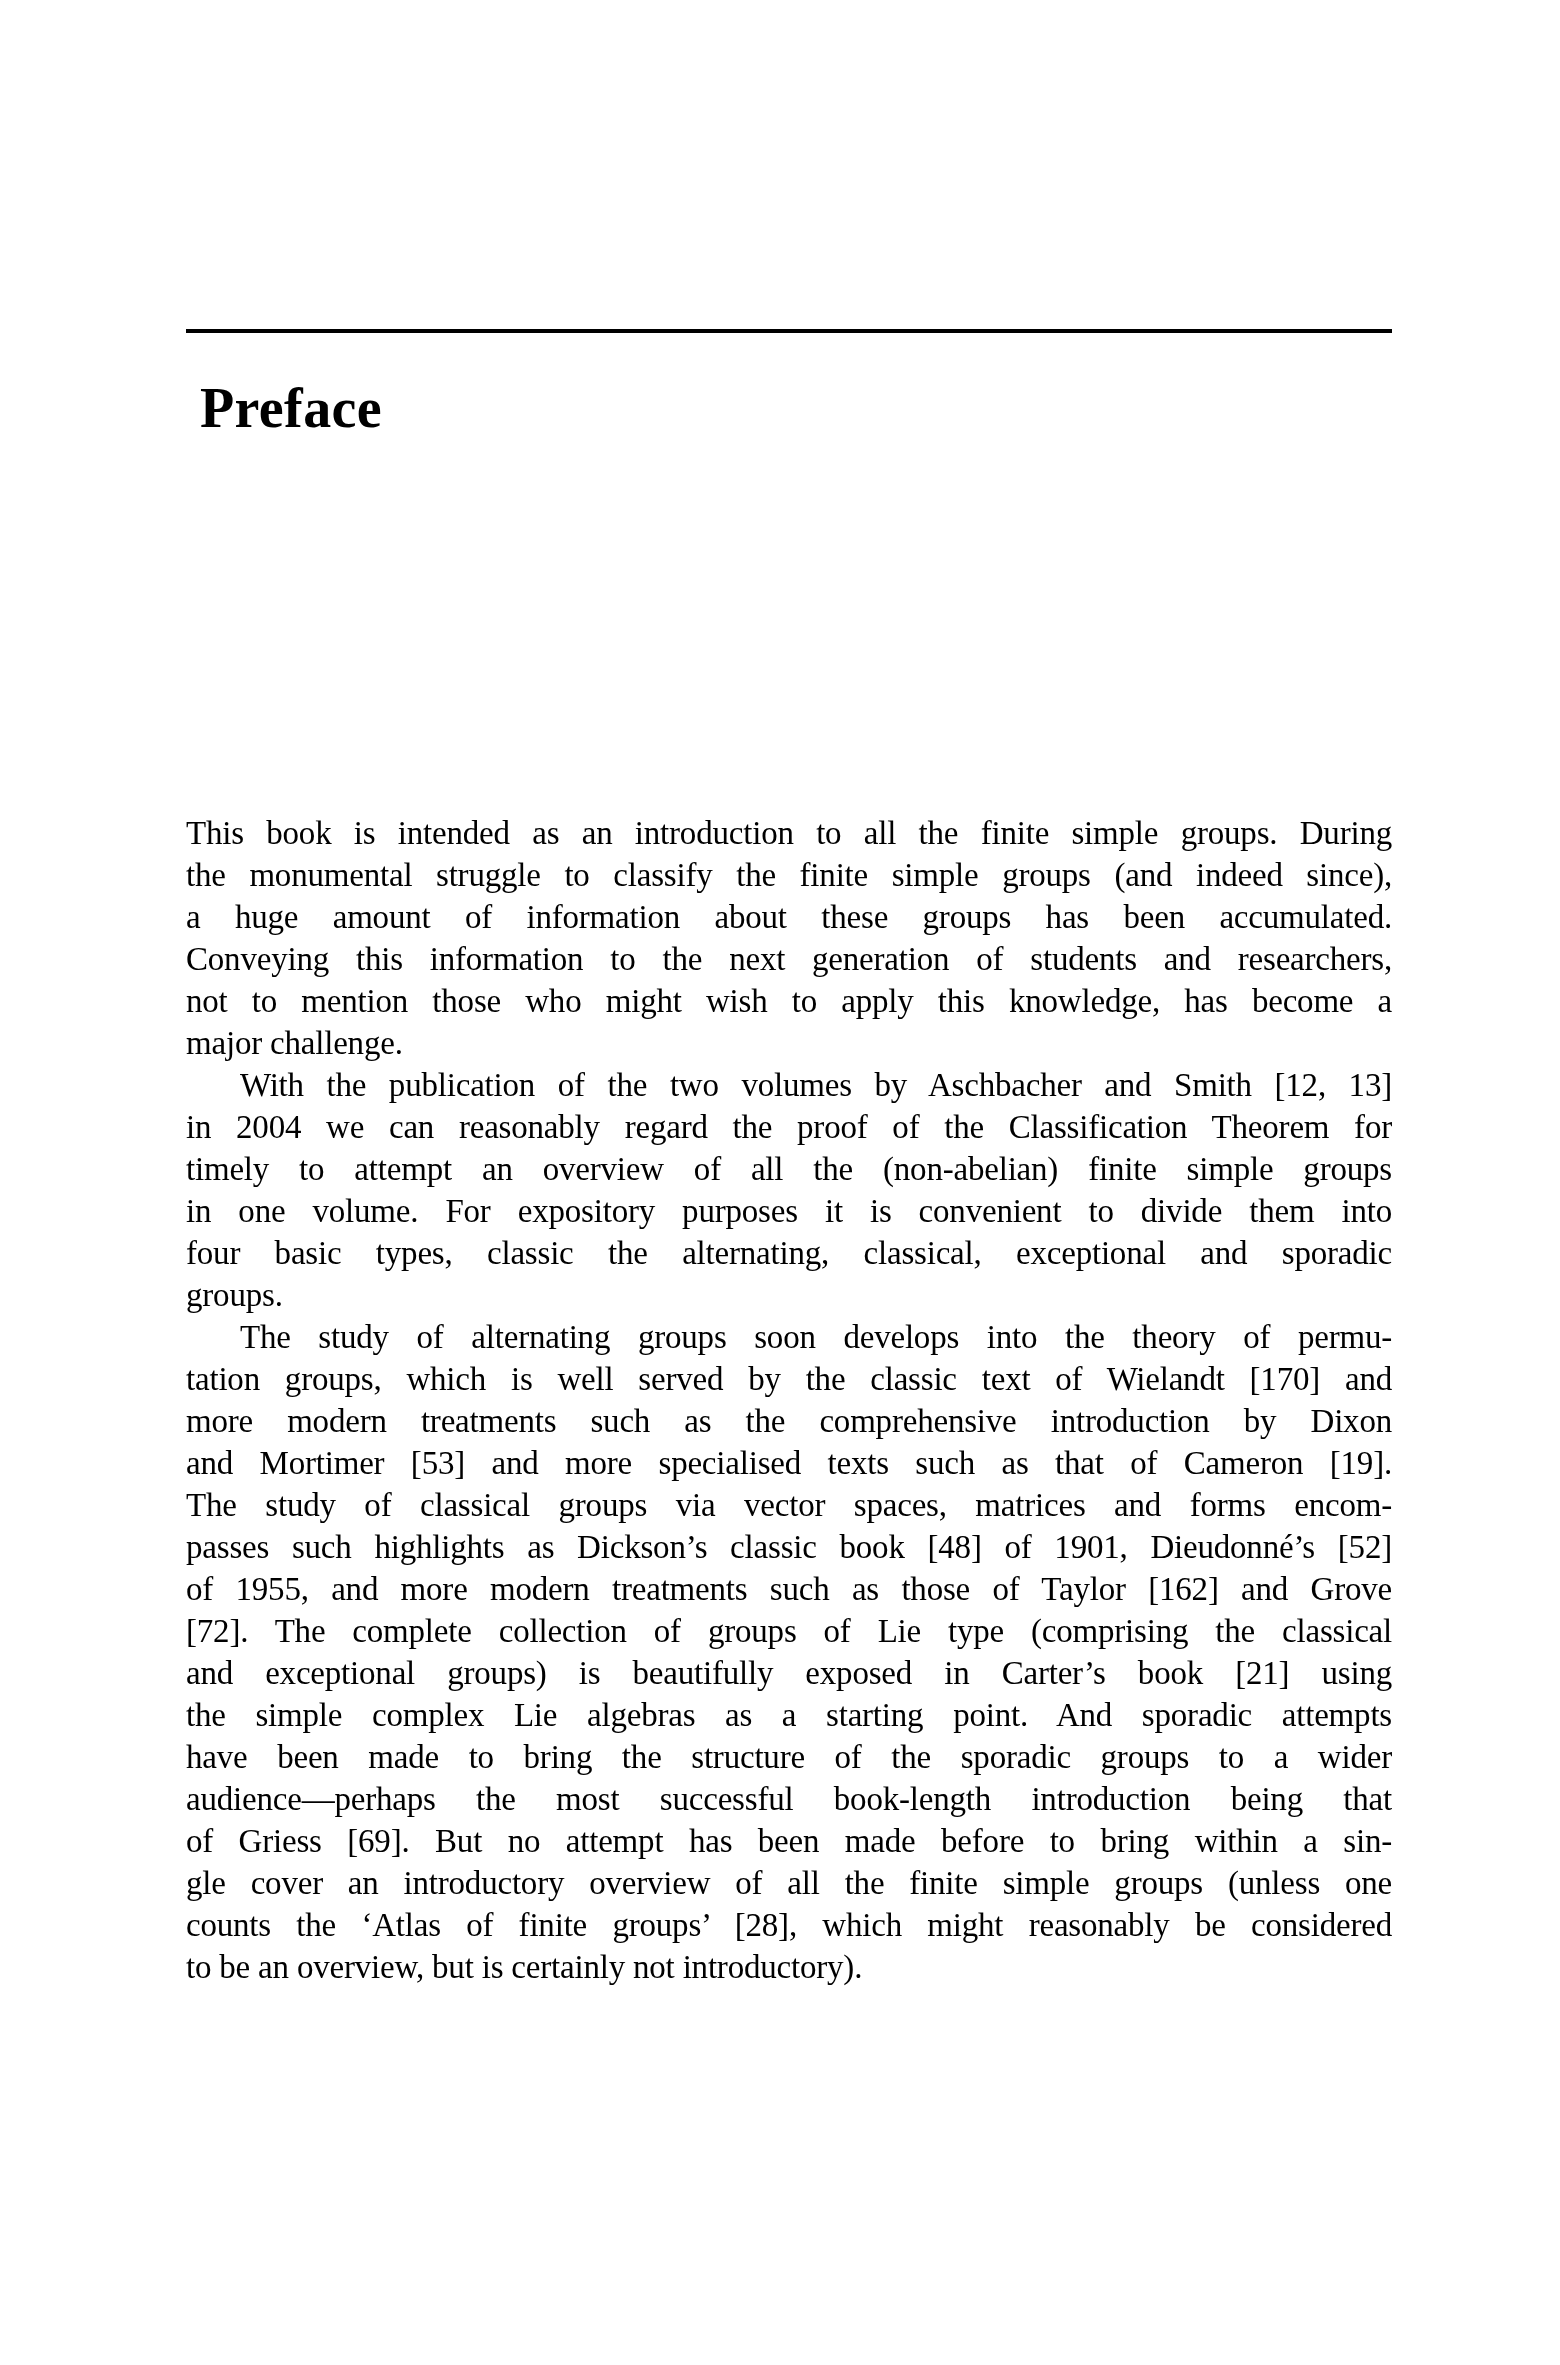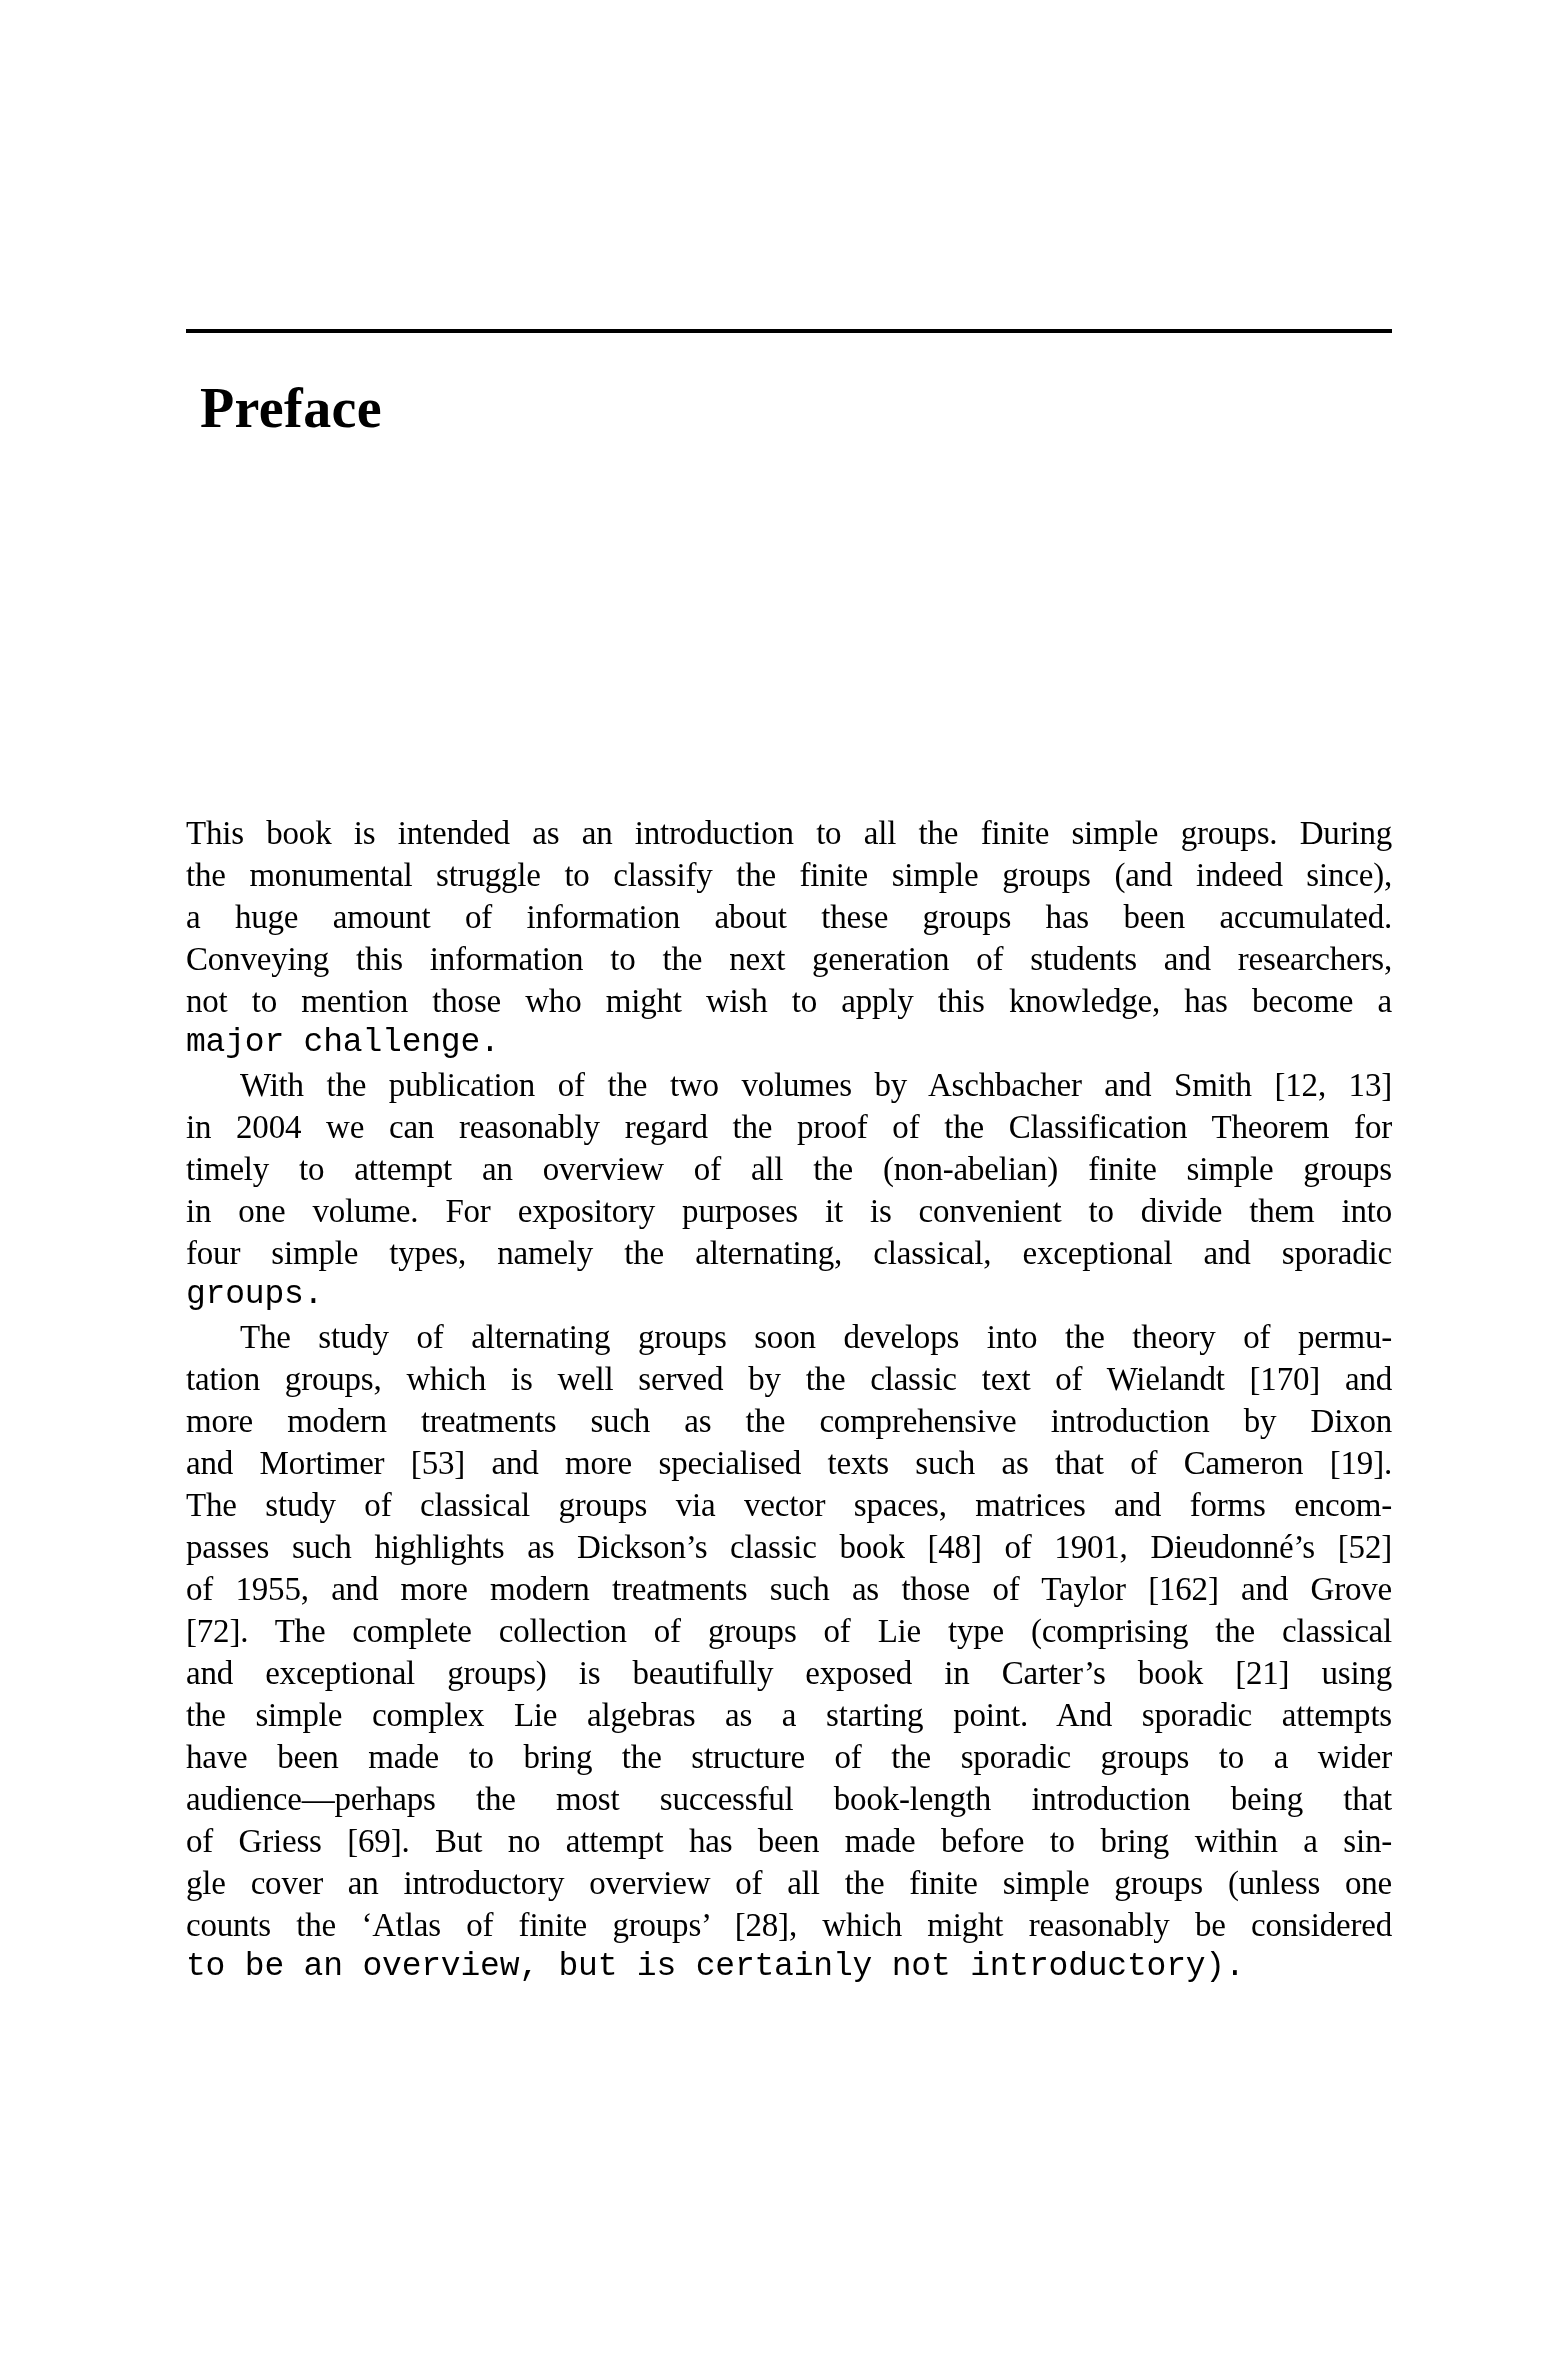--- a/index.html
+++ b/index.html
@@ -50,21 +50,20 @@
     padding: 0;
   }
   .line {
     display: block;
     text-align: justify;
     text-align-last: justify;
     white-space: normal;
   }
   .line.l {
     text-align-last: left;
-    font-family: Liberation Mono, monospace;
   }
   .line.ind {
     text-indent: 54px;
   }
 </style>
 </head>
 <body>
 
 <div class="page">
 
@@ -81,21 +80,21 @@
       <span class="line j">Conveying this information to the next generation of students and researchers,</span>
       <span class="line j">not to mention those who might wish to apply this knowledge, has become a</span>
       <span class="line l">major challenge.</span>
     </p>
 
     <p>
       <span class="line j ind">With the publication of the two volumes by Aschbacher and Smith [12, 13]</span>
       <span class="line j">in 2004 we can reasonably regard the proof of the Classification Theorem for</span>
       <span class="line j">timely to attempt an overview of all the (non-abelian) finite simple groups</span>
       <span class="line j">in one volume. For expository purposes it is convenient to divide them into</span>
-      <span class="line j">four simple types, namely the alternating, classical, exceptional and sporadic</span>
+      <span class="line j">four basic types, classic the alternating, classical, exceptional and sporadic</span>
       <span class="line l">groups.</span>
     </p>
 
     <p>
       <span class="line j ind">The study of alternating groups soon develops into the theory of permu-</span>
       <span class="line j">tation groups, which is well served by the classic text of Wielandt [170] and</span>
       <span class="line j">more modern treatments such as the comprehensive introduction by Dixon</span>
       <span class="line j">and Mortimer [53] and more specialised texts such as that of Cameron [19].</span>
       <span class="line j">The study of classical groups via vector spaces, matrices and forms encom-</span>
       <span class="line j">passes such highlights as Dickson’s classic book [48] of 1901, Dieudonné’s [52]</span>

